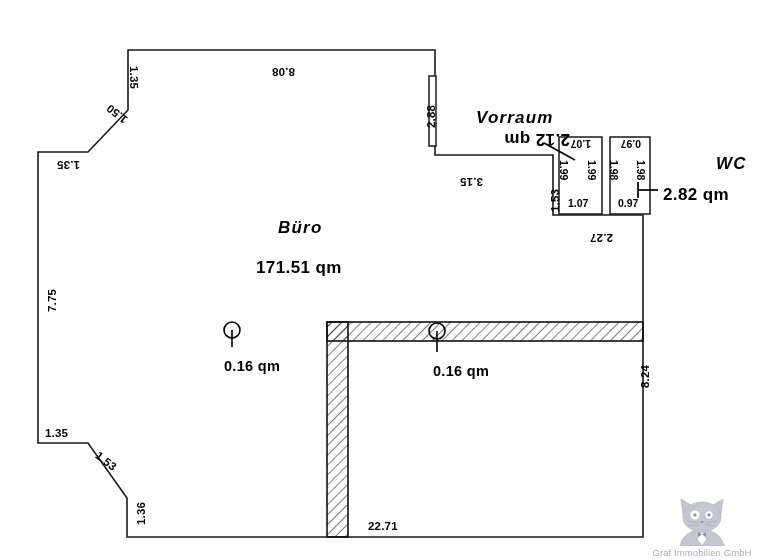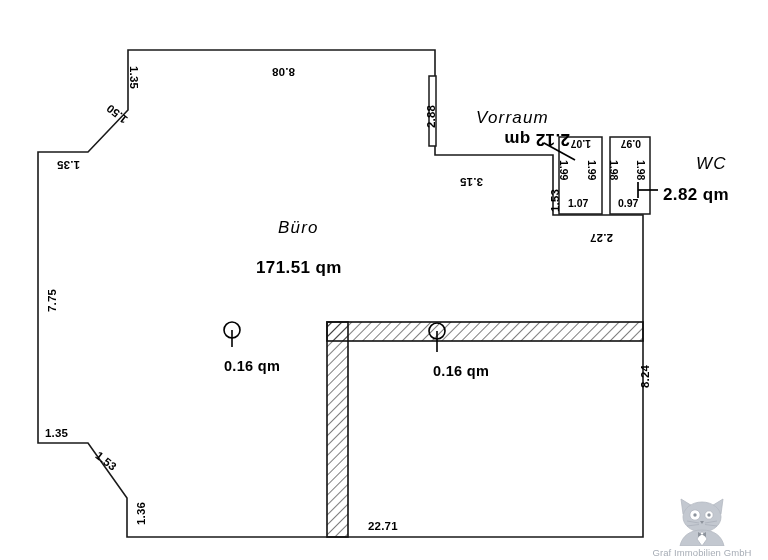--- a/index.html
+++ b/index.html
@@ -75,21 +75,21 @@
     font-weight: 600;
     letter-spacing: .2px;
   }
   .dim-sm {
     font-size: 10.5px;
     font-weight: 600;
   }
   .roomname {
     font-size: 17px;
     font-style: italic;
-    font-weight: 400;
+    font-weight: 700;
     letter-spacing: 1.2px;
   }
   .roomarea {
     font-size: 17px;
     font-weight: 700;
     letter-spacing: .4px;
   }
   .colarea {
     font-size: 14.5px;
     font-weight: 700;
@@ -174,21 +174,21 @@
     </g>
 
   </svg>
 
   <div class="lbl roomname" style="left:278px; top:219px;">Büro</div>
   <div class="lbl roomarea" style="left:256px; top:259px;">171.51 qm</div>
 
   <div class="lbl roomname" style="left:476px; top:109px;">Vorraum</div>
   <div class="lbl roomarea r180" style="left:570px; top:148px;">2.12 qm</div>
 
-  <div class="lbl roomname" style="left:696px; top:155px;">WC</div>
+  <div class="lbl roomname" style="left:716px; top:155px;">WC</div>
   <div class="lbl roomarea" style="left:663px; top:186px;">2.82 qm</div>
 
   <div class="lbl colarea" style="left:196px; top:359px;">0.16 qm</div>
   <div class="lbl colarea" style="left:405px; top:364px;">0.16 qm</div>
 
   <div class="lbl dim r180" style="left:295px; top:77px;">8.08</div>
 
   <div class="lbl dim r90i" style="left:139px; top:66px;">1.35</div>
 
   <div class="lbl dim rdiagi" style="left:123px; top:125px;">1.50</div>

